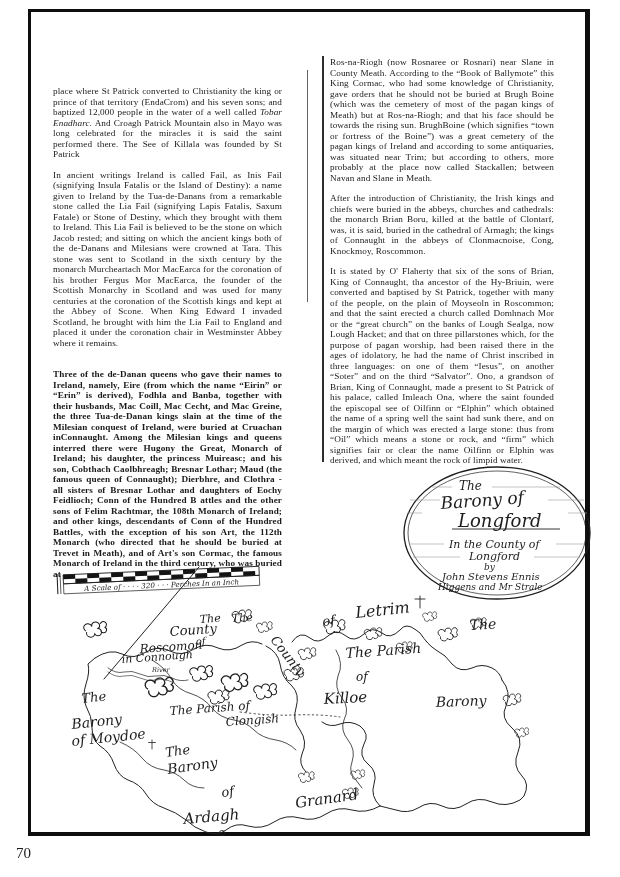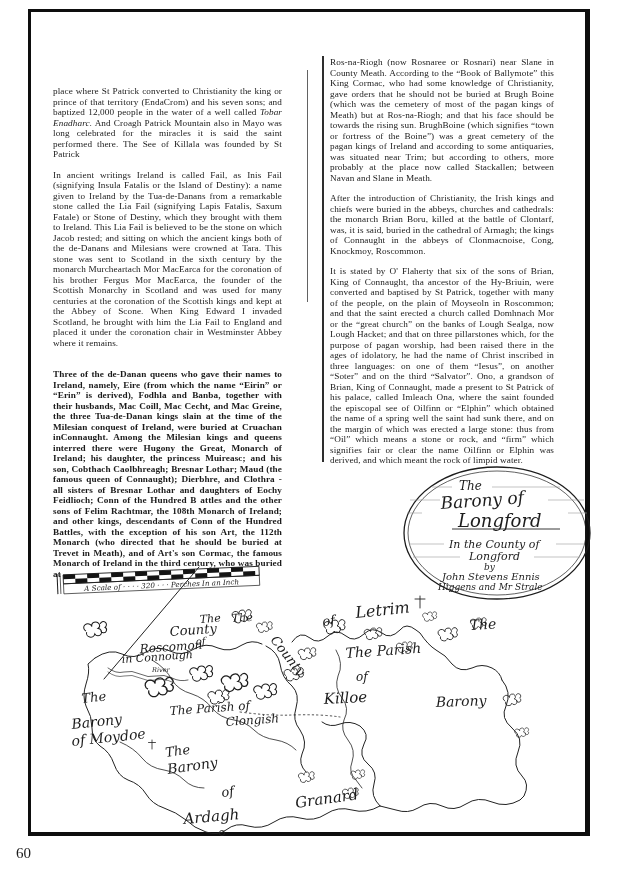--- a/index.html
+++ b/index.html
@@ -159,15 +159,15 @@
       <text x="72" y="729" font-size="14" transform="rotate(-6 72 729)">Barony</text>
       <text x="72" y="746" font-size="14" transform="rotate(-6 72 746)">of Moydoe</text>
       <text x="166" y="757" font-size="13" transform="rotate(-8 166 757)">The</text>
       <text x="168" y="774" font-size="14" transform="rotate(-8 168 774)">Barony</text>
       <text x="222" y="797" font-size="13" transform="rotate(-8 222 797)">of</text>
       <text x="184" y="824" font-size="15" transform="rotate(-5 184 824)">Ardagh</text>
       <text x="296" y="808" font-size="15" transform="rotate(-8 296 808)">Granard</text>
     </g>
   </svg>
 
-  <div class="pagenum">60</div>
+  <div class="pagenum">70</div>
 
 </div>
 
 </body></html>

